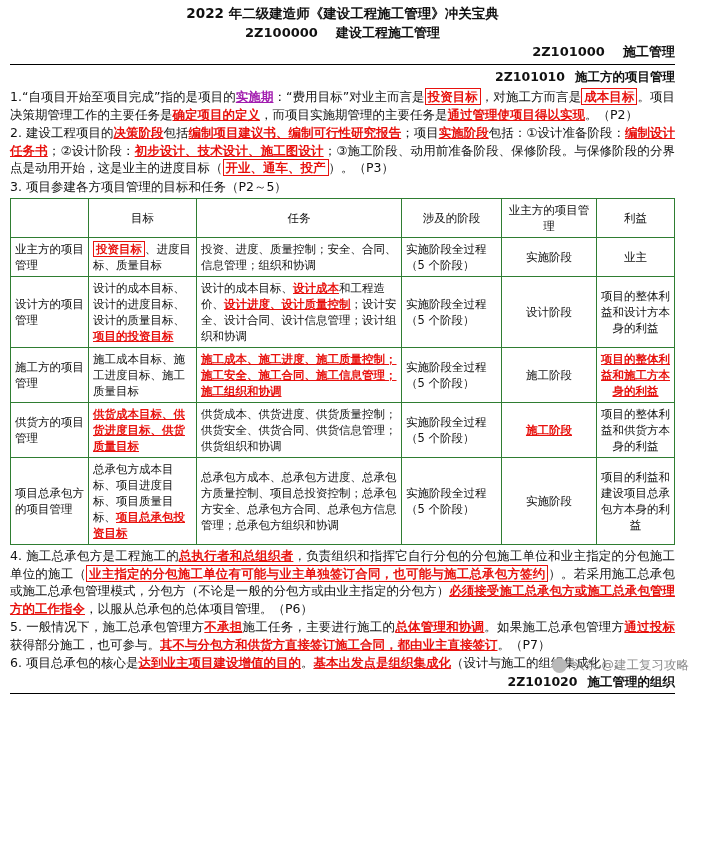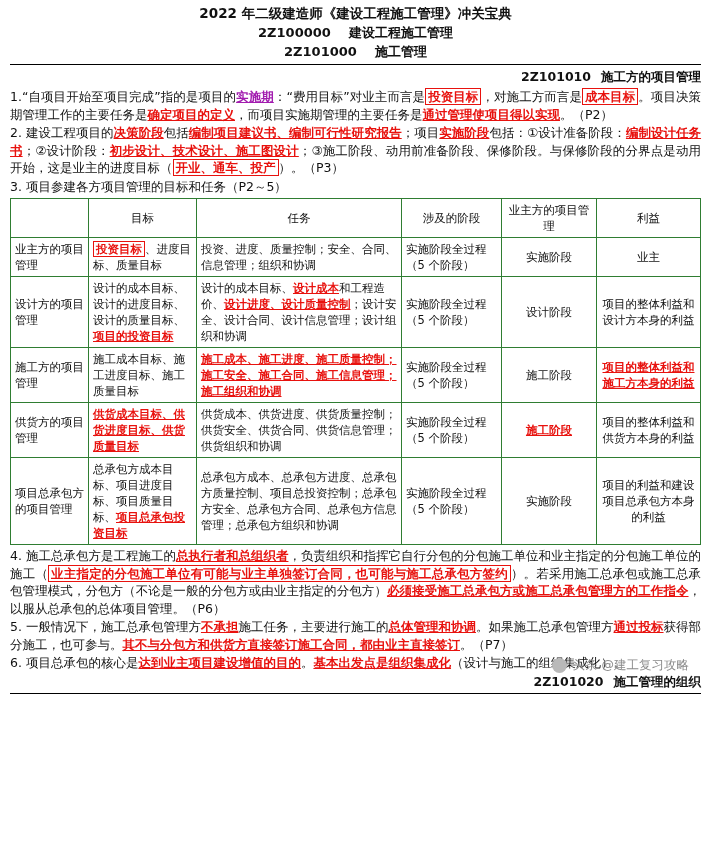--- a/index.html
+++ b/index.html
@@ -1,20 +1,20 @@
 <!DOCTYPE html>
 <html><head>
 <meta charset="utf-8">
 <style>
   html,body{margin:0;padding:0;background:#fff;}
   body{width:703px;min-height:850px;font-family:"DejaVu Sans","Liberation Sans",sans-serif;color:#111;}
-  .page{width:703px;padding:4px 2px 0 10px;box-sizing:border-box;position:relative;}
+  .page{width:703px;padding:4px 28px 0 10px;box-sizing:border-box;position:relative;}
   .title1{text-align:center;font-weight:bold;font-size:13.5px;line-height:19px;}
   .title2{text-align:center;font-weight:bold;font-size:13px;line-height:19px;}
-  .title3{text-align:center;font-weight:bold;font-size:13px;line-height:19px;}
+  .title3{text-align:right;font-weight:bold;font-size:13px;line-height:19px;}
   .rule{border:0;border-top:1px solid #000;margin:3px 0 4px 0;}
   .sec{font-weight:bold;font-size:12.5px;margin:2px 0 2px 0;text-align:right;}
   .sec .num{margin-right:10px;}
   p.para{font-size:12.5px;line-height:17.5px;margin:1px 0;text-align:justify;}
   .rb{color:#a21caf;font-weight:bold;}
   .u{text-decoration:underline;}
   .rbu{color:#e8120e;font-weight:bold;text-decoration:underline;}
   .bx{border:1px solid #e8120e;padding:0 2px;color:#e8120e;font-weight:bold;}
   table.t{border-collapse:collapse;width:100%;margin:3px 0 2px 0;table-layout:fixed;}
   table.t td,table.t th{border:1px solid #2f7d32;font-size:11.5px;line-height:16px;padding:3px 4px;vertical-align:middle;}

